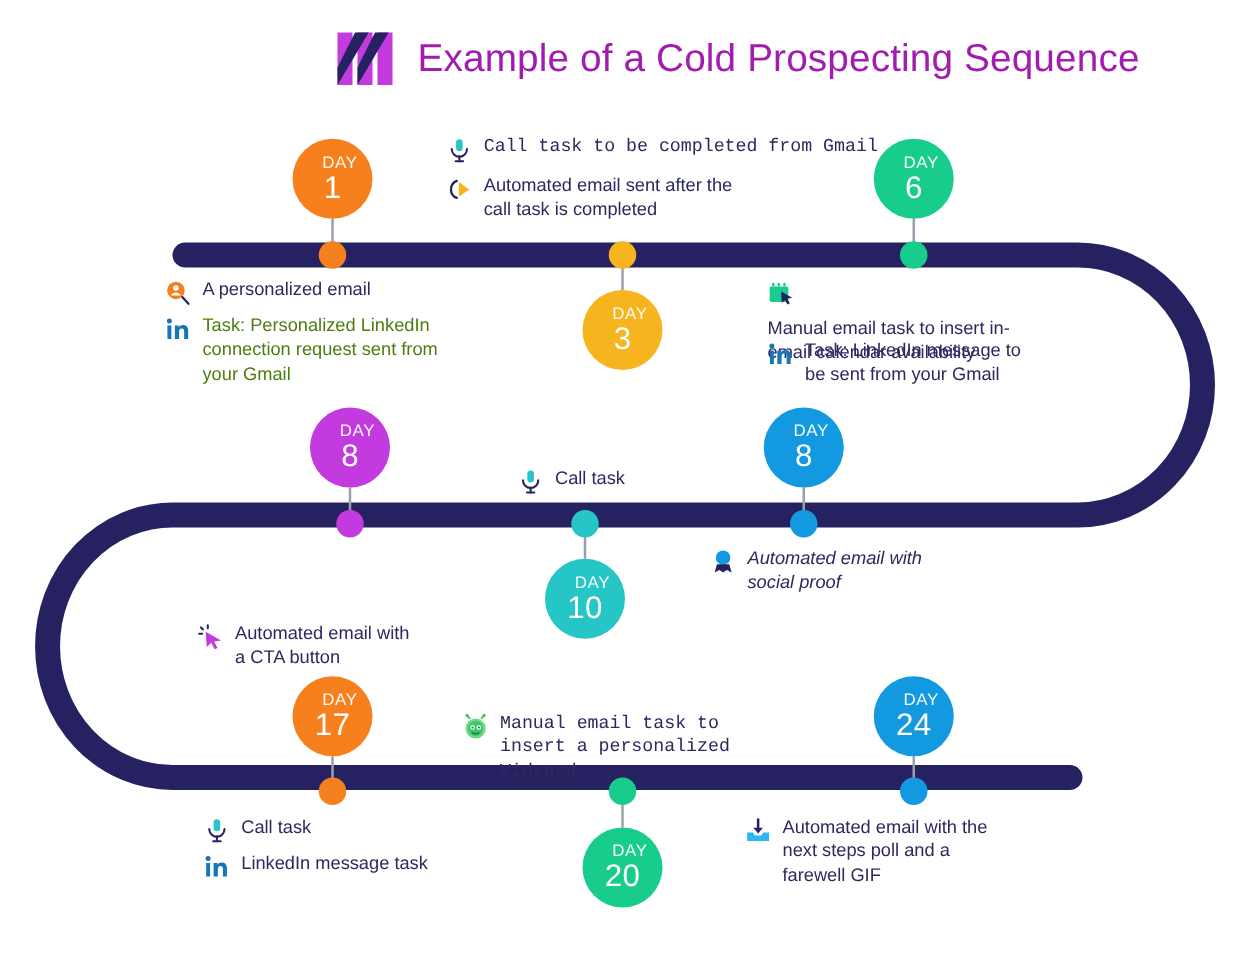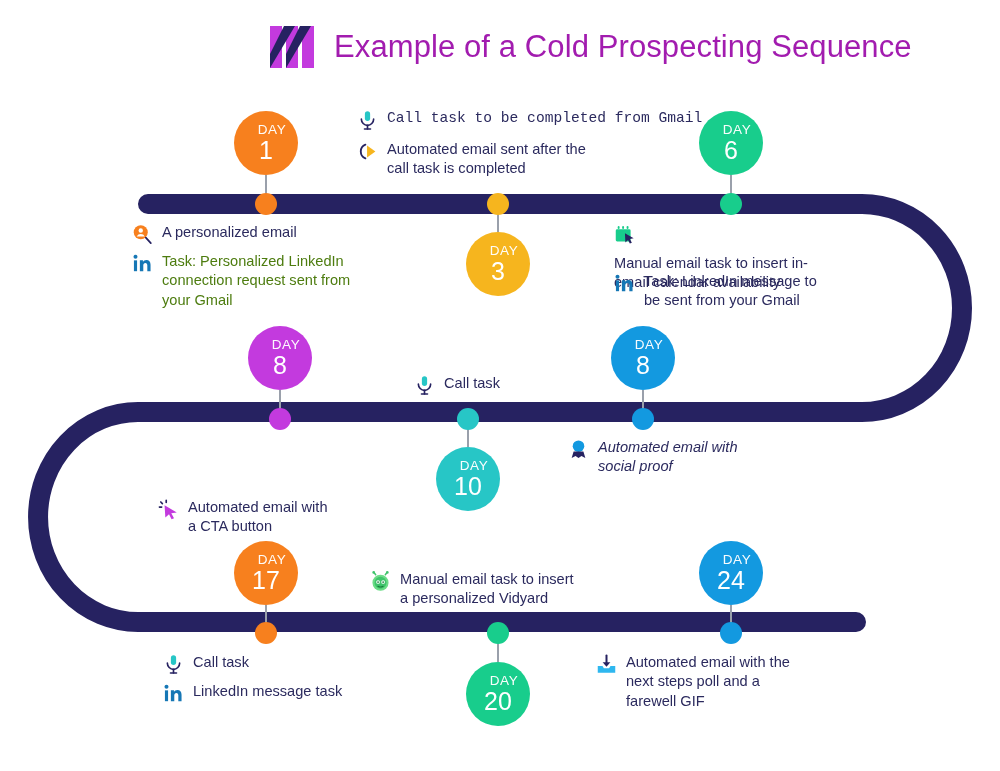--- a/index.html
+++ b/index.html
@@ -282,21 +282,21 @@
             <circle cx="4.2" cy="1.6" r="1.5" fill="#3fc46b"></circle>
             <circle cx="19.8" cy="1.6" r="1.5" fill="#3fc46b"></circle>
             <circle cx="12" cy="13.5" r="9.2" fill="#6bdc86"></circle>
             <circle cx="12" cy="13.5" r="6.8" fill="#3fc46b"></circle>
             <circle cx="9.2" cy="12.6" r="2.1" fill="#ffffff"></circle>
             <circle cx="15" cy="12.6" r="2.1" fill="#ffffff"></circle>
             <circle cx="9.2" cy="12.6" r="1" fill="#1c7a3c"></circle>
             <circle cx="15" cy="12.6" r="1" fill="#1c7a3c"></circle>
             <path d="M9 17.4q3 1.8 6 0" stroke="#1c7a3c" stroke-width="1.3" fill="none" stroke-linecap="round"></path>
           </svg></span>
-        <span class="cap-text" style="color: rgb(43, 42, 94);">Manual email task to insert a personalized Vidyard</span>
+        <span class="cap-text" style="color: rgb(43, 42, 94); font-family: Liberation Mono, monospace;">Manual email task to insert a personalized Vidyard</span>
       </div>
       <div class="stem" style="left: 730px; background: rgb(154, 160, 171); top: 605px; height: 28px;"></div>
       <div class="track-dot" style="left: 720px; top: 622px; background: rgb(19, 153, 224);"></div>
       <div class="day-node" style="left: 699px; top: 541px; background: rgb(19, 153, 224);">
         <span class="d-label">DAY</span>
         <span class="d-num">24</span>
       </div>
       <div class="caption" style="left: 596px; top: 653px; width: 215px;">
         <span class="cap-icon"><svg viewBox="0 0 24 24" xmlns="http://www.w3.org/2000/svg">
             <path d="M12 1.8v9.6" stroke="#262261" stroke-width="2.3" stroke-linecap="round"></path>

